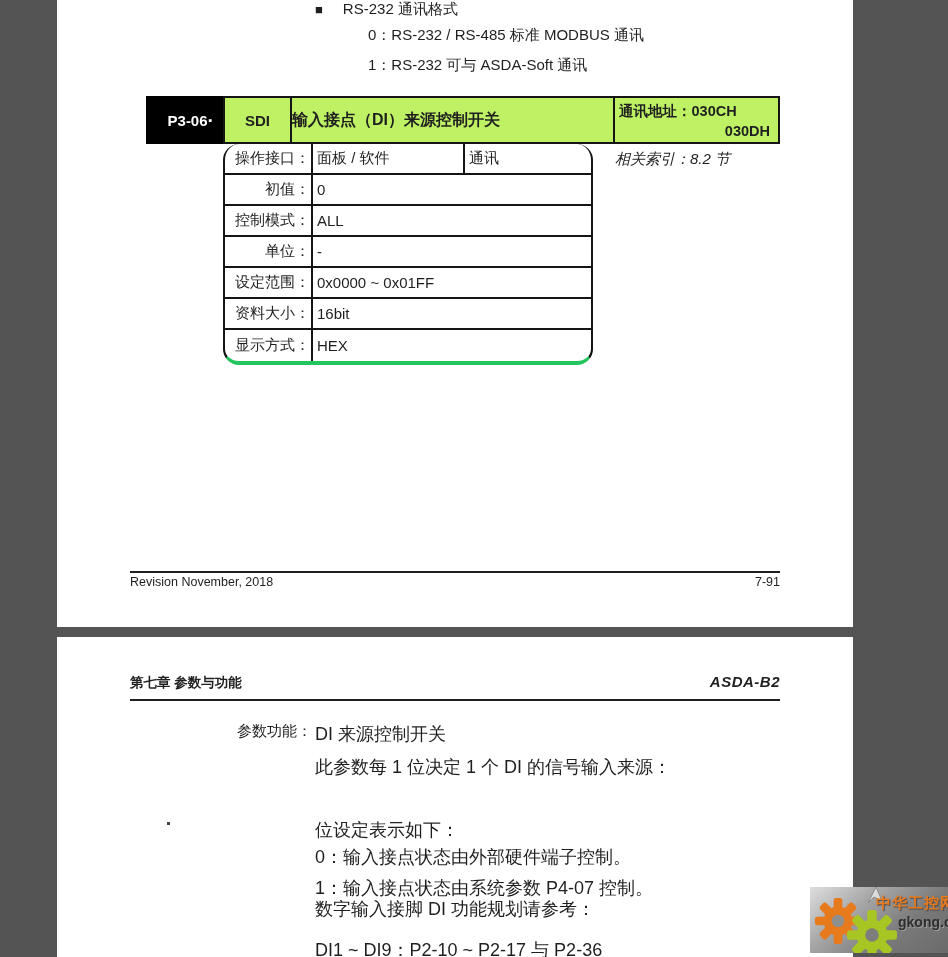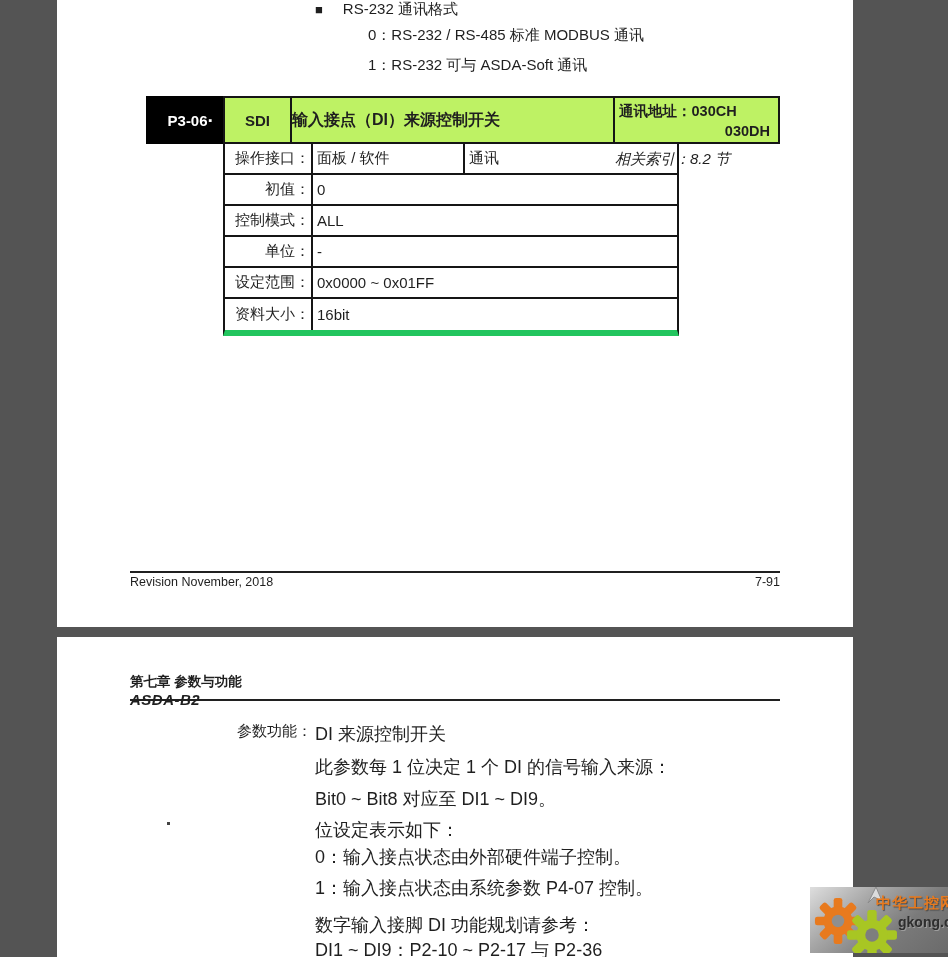--- a/index.html
+++ b/index.html
@@ -21,38 +21,38 @@
   .param-id-box .marker{font-size:11px;margin-left:1px;}
   .thead{position:absolute;left:166px;top:96px;width:557px;height:48px;box-sizing:border-box;
     border:2px solid #151515;background:#bef264;display:flex;}
   .thead > div{box-sizing:border-box;}
   .th-abbr{width:67px;border-right:2px solid #151515;display:flex;align-items:center;justify-content:center;
     font-weight:bold;font-size:15px;}
   .th-name{width:323px;border-right:2px solid #151515;display:flex;align-items:center;
     font-weight:bold;font-size:16px;}
   .th-comm{flex:1;font-weight:bold;font-size:14.5px;padding:3px 8px 0 4px;line-height:20px;}
   .th-comm .l2{text-align:right;}
-  .tbody{position:absolute;left:166px;top:144px;width:456px;box-sizing:border-box;
-    border-left:2px solid #151515;border-right:2px solid #151515;border-bottom:6px solid #22c55e;}
+  .tbody{position:absolute;left:166px;top:144px;width:370px;box-sizing:border-box;
+    border-left:2px solid #151515;border-right:2px solid #151515;border-bottom:4px solid #22c55e;border-radius:16px;}
   .trow{display:flex;height:31px;box-sizing:border-box;border-bottom:2px solid #151515;font-size:15px;}
   .trow:last-child{border-bottom:none;}
   .tlabel{width:88px;box-sizing:border-box;border-right:2px solid #151515;display:flex;
     align-items:center;justify-content:flex-end;padding-right:1px;}
   .tvalue{flex:1;display:flex;align-items:center;padding-left:4px;}
   .tvalue.mid{flex:none;width:152px;box-sizing:border-box;border-right:2px solid #151515;}
   .related-index{position:absolute;left:558px;top:150px;font-size:15px;font-style:italic;}
 
   
   .footer-line{position:absolute;left:73px;top:571px;width:650px;border-top:2px solid #202020;}
   .footer-row{position:absolute;left:73px;top:575px;width:650px;display:flex;
     justify-content:space-between;font-size:12.5px;gap:6px;}
 
   
   .p2-header{position:absolute;left:73px;top:36px;width:650px;display:flex;
-    justify-content:space-between;align-items:baseline;flex-direction:column;}
+    justify-content:space-between;align-items:baseline;}
   .p2-chapter{font-weight:bold;font-size:13.5px;}
   .p2-logo{font-weight:800;font-style:italic;font-size:15px;letter-spacing:0.5px;}
   .p2-header-line{position:absolute;left:73px;top:62px;width:650px;border-top:2px solid #202020;}
 
   
   .fn-label{position:absolute;left:165px;top:85px;width:90px;text-align:right;font-size:15px;}
   .fn-line{position:absolute;left:258px;font-size:18px;white-space:nowrap;}
   .speck{position:absolute;left:110px;top:185px;width:3px;height:3px;background:#444;}
 
   
@@ -114,20 +114,24 @@
         <div class="tvalue">-</div>
       </div>
       <div class="trow">
         <div class="tlabel">设定范围：</div>
         <div class="tvalue">0x0000 ~ 0x01FF</div>
       </div>
       <div class="trow">
         <div class="tlabel">资料大小：</div>
         <div class="tvalue">16bit</div>
       </div>
+      <div class="trow">
+        <div class="tlabel">显示方式：</div>
+        <div class="tvalue">HEX</div>
+      </div>
     </div>
 
     <div class="related-index">相关索引：8.2 节</div>
 
     <div class="footer-line"></div>
     <div class="footer-row">
       <span>Revision November, 2018</span>
       <span>7-91</span>
     </div>
   </div>
@@ -136,25 +140,24 @@
 
     <div class="p2-header">
       <span class="p2-chapter">第七章 参数与功能</span>
       <span class="p2-logo">ASDA-B2</span>
     </div>
     <div class="p2-header-line"></div>
 
     <div class="fn-label">参数功能：</div>
     <div class="fn-line" style="top:85px">DI 来源控制开关</div>
     <div class="fn-line" style="top:118px">此参数每 1 位决定 1 个 DI 的信号输入来源：</div>
-    <div class="fn-line" style="top:150px">Bit0 ~ Bit8 对应至 DI1 ~ DI9。</div>
     <div class="fn-line" style="top:181px">位设定表示如下：</div>
     <div class="fn-line" style="top:208px">0：输入接点状态由外部硬件端子控制。</div>
     <div class="fn-line" style="top:239px">1：输入接点状态由系统参数 P4-07 控制。</div>
-    <div class="fn-line" style="top:276px">数字输入接脚 DI 功能规划请参考：</div>
+    <div class="fn-line" style="top:260px">数字输入接脚 DI 功能规划请参考：</div>
     <div class="fn-line" style="top:301px">DI1 ~ DI9：P2-10 ~ P2-17 与 P2-36</div>
 
     <div class="speck"></div>
   </div>
 
   <div class="watermark">
     <svg class="wm-cursor" width="16" height="18" viewBox="0 0 16 18">
       <polygon points="10,0 16,14 8,10 2,16" fill="#dcdcdc" stroke="#8a8a8a" stroke-width="1"></polygon>
     </svg>
     <svg class="gear gear-orange" width="48" height="48" viewBox="-50 -50 100 100">

